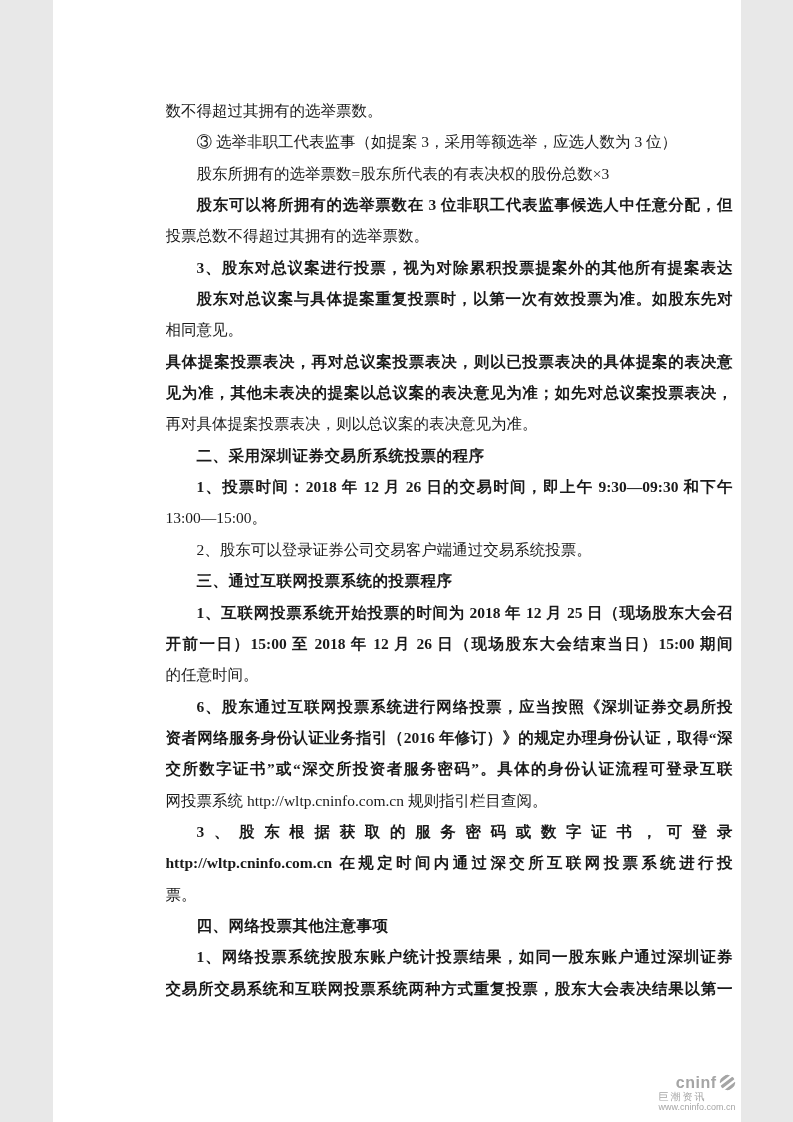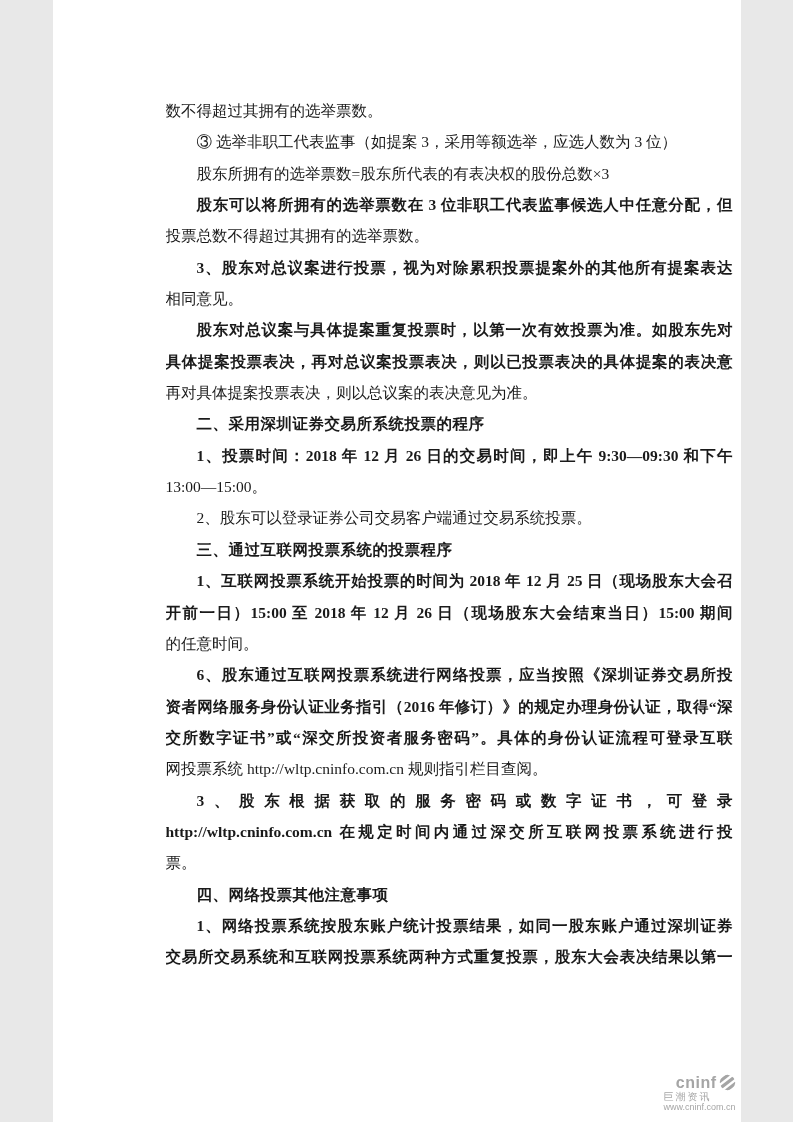--- a/index.html
+++ b/index.html
@@ -71,23 +71,24 @@
 
 <div class="page">
 
   <div class="doc-body" id="doc-body">
       <div class="line">数不得超过其拥有的选举票数。</div>
       <div class="line ind">③ 选举非职工代表监事（如提案 3，采用等额选举，应选人数为 3 位）</div>
       <div class="line ind">股东所拥有的选举票数=股东所代表的有表决权的股份总数×3</div>
       <div class="line ind fill">股东可以将所拥有的选举票数在 3 位非职工代表监事候选人中任意分配，但</div>
       <div class="line">投票总数不得超过其拥有的选举票数。</div>
       <div class="line ind fill">3、股东对总议案进行投票，视为对除累积投票提案外的其他所有提案表达</div>
+      <div class="line ind fill">股东对总议案与具体提案重复投票时，以第一次有效投票为准。如股东先对</div>
       <div class="line">相同意见。</div>
-      <div class="line ind fill">股东对总议案与具体提案重复投票时，以第一次有效投票为准。如股东先对</div>
       <div class="line fill">具体提案投票表决，再对总议案投票表决，则以已投票表决的具体提案的表决意</div>
+      <div class="line fill">见为准，其他未表决的提案以总议案的表决意见为准；如先对总议案投票表决，</div>
       <div class="line">再对具体提案投票表决，则以总议案的表决意见为准。</div>
       <div class="line heading ind">二、采用深圳证券交易所系统投票的程序</div>
       <div class="line ind fill">1、投票时间：2018 年 12 月 26 日的交易时间，即上午 9:30—09:30 和下午</div>
       <div class="line">13:00—15:00。</div>
       <div class="line ind">2、股东可以登录证券公司交易客户端通过交易系统投票。</div>
       <div class="line heading ind">三、通过互联网投票系统的投票程序</div>
       <div class="line ind fill">1、互联网投票系统开始投票的时间为 2018 年 12 月 25 日（现场股东大会召</div>
       <div class="line fill">开前一日）15:00 至 2018 年 12 月 26 日（现场股东大会结束当日）15:00 期间</div>
       <div class="line">的任意时间。</div>
       <div class="line ind fill">6、股东通过互联网投票系统进行网络投票，应当按照《深圳证券交易所投</div>
@@ -114,16 +115,16 @@
             </defs>
           <g clip-path="url(#wm-circle)" fill="#a5a5a5" transform="rotate(-38 10 10)">
             <rect x="-2" y="1.5" width="24" height="3.8"></rect>
             <rect x="-2" y="8.1" width="24" height="3.8"></rect>
             <rect x="-2" y="14.7" width="24" height="3.8"></rect>
           </g>
         </svg>
       </span>
     </div>
     <div class="logo-sub">巨潮资讯</div>
-    <div class="logo-url">www.cninf.com.cn</div>
+    <div class="logo-url">www.cninfo.com.cn</div>
   </div>
 
 </div>
 
 </body></html>

